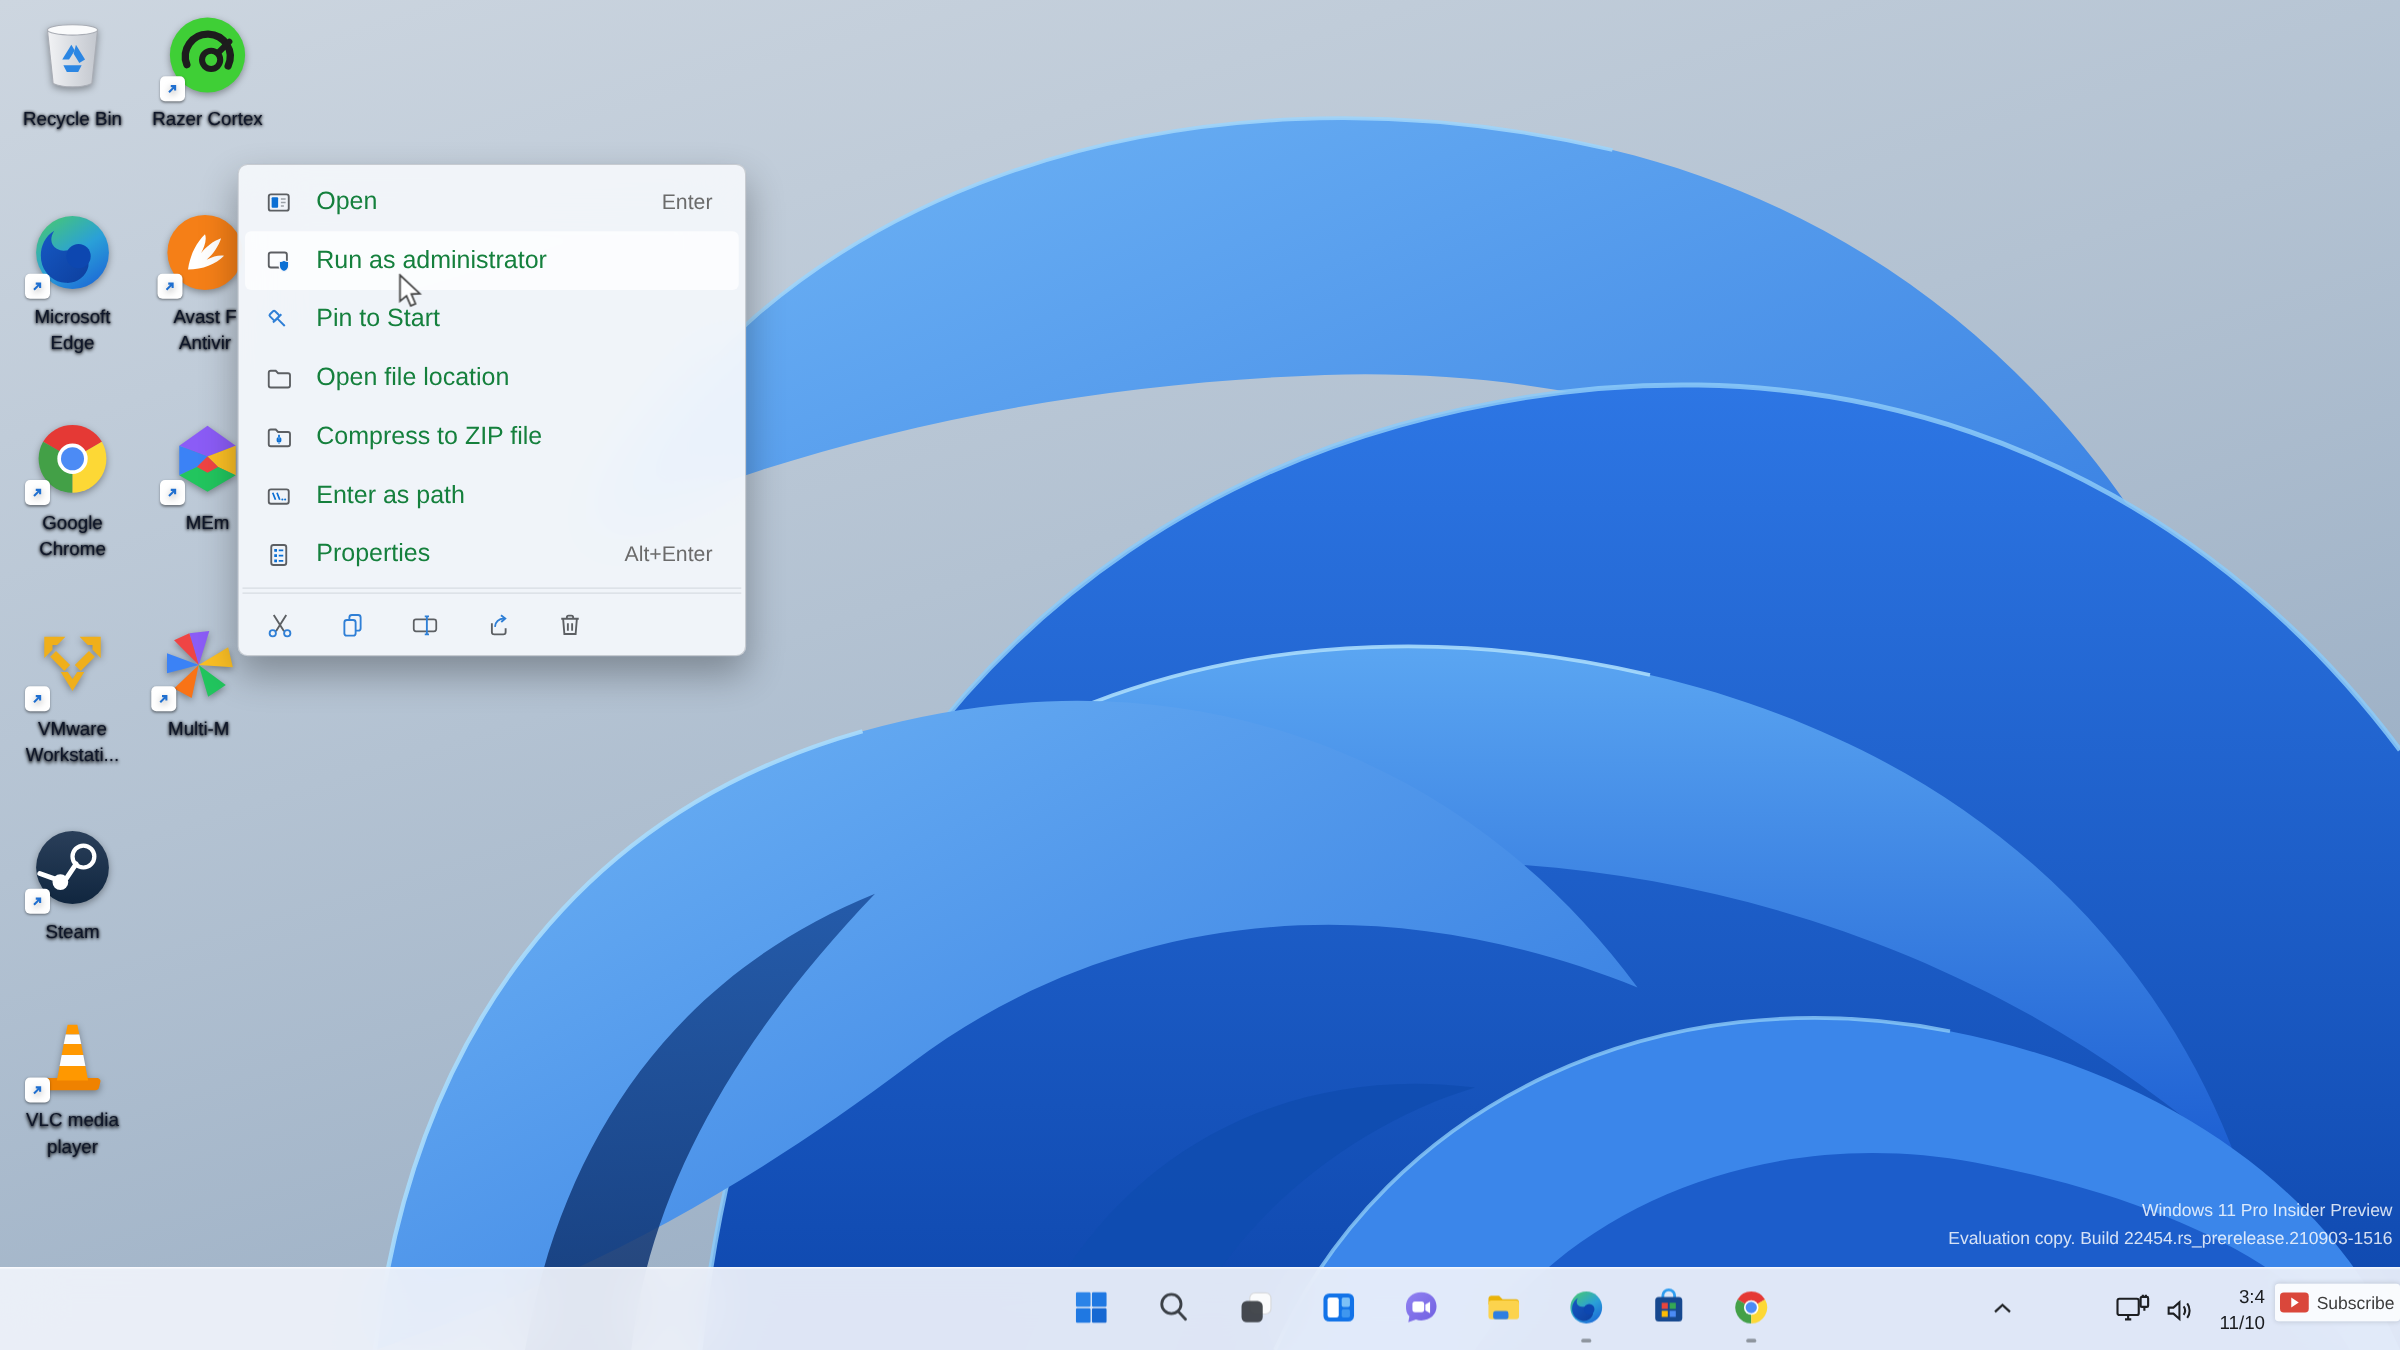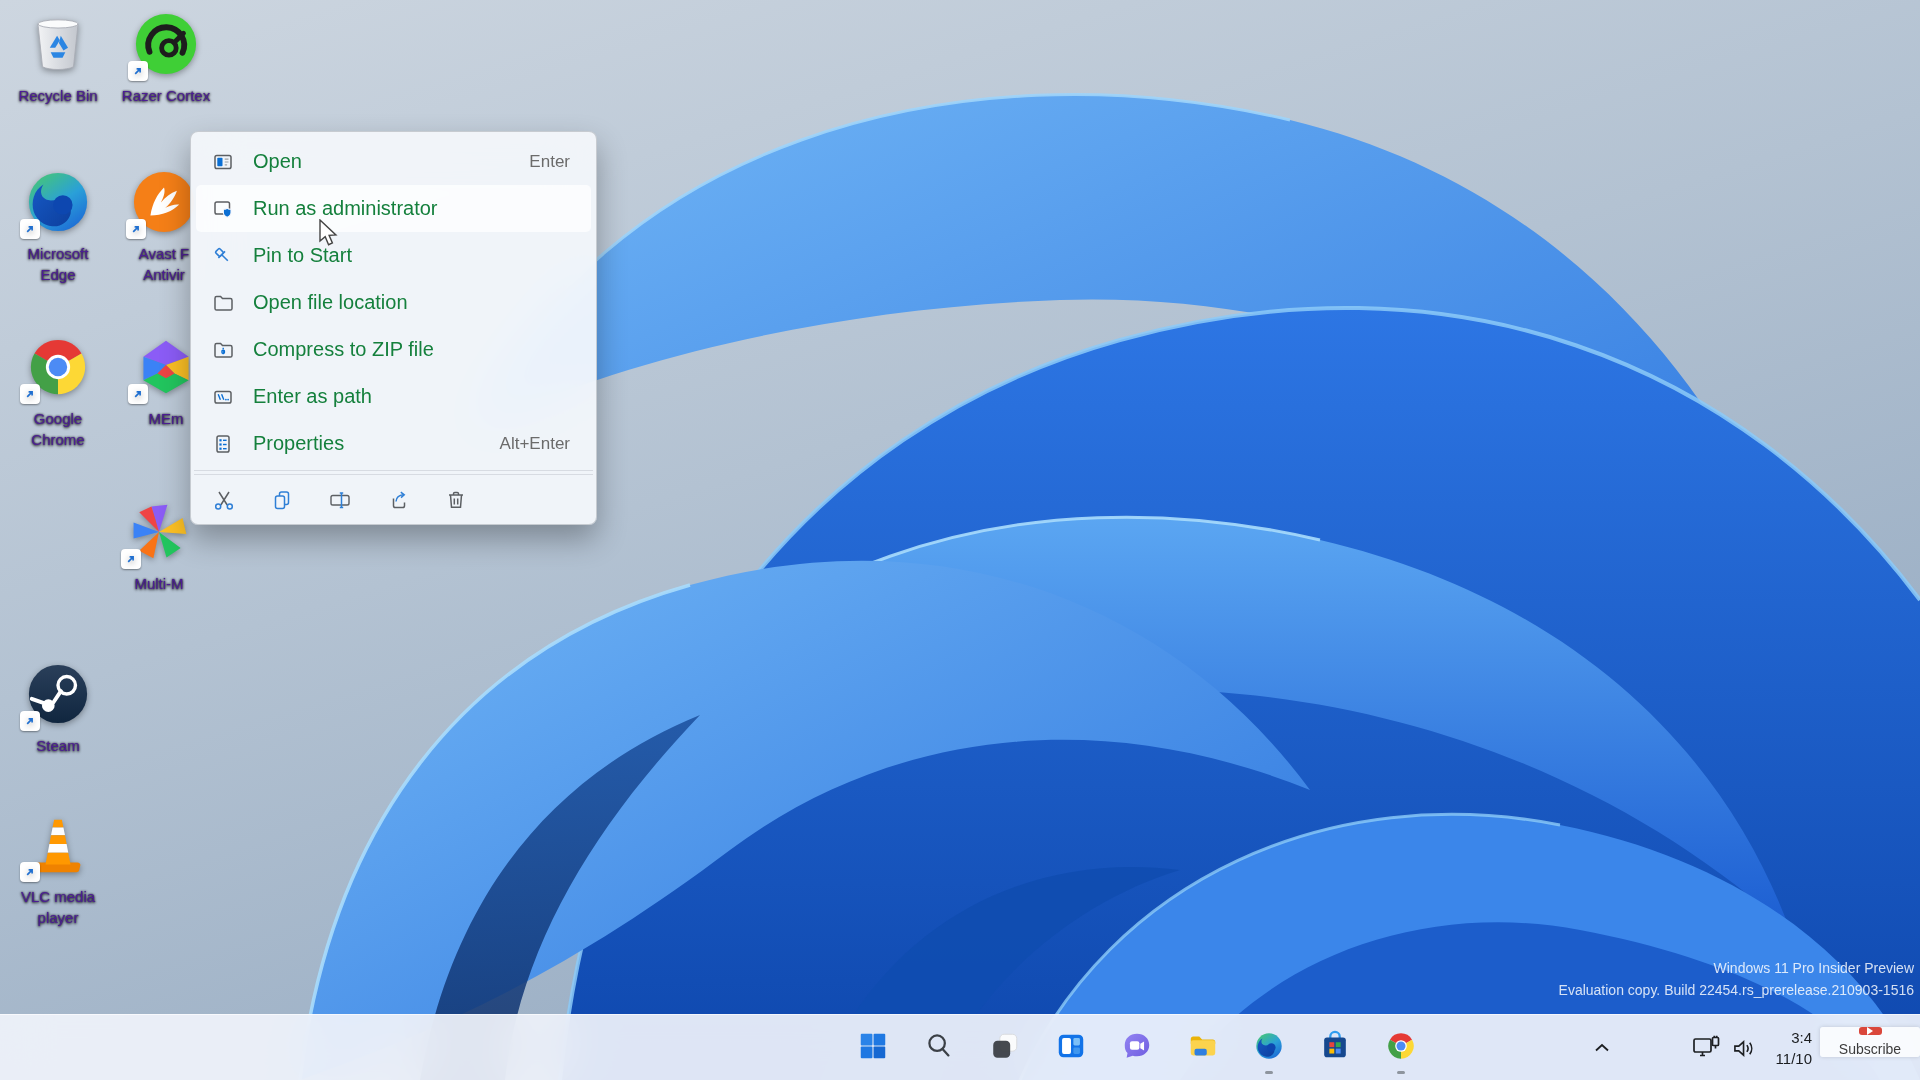--- a/index.html
+++ b/index.html
@@ -7,21 +7,21 @@
   .stage{position:relative;width:1920px;height:1080px;overflow:hidden;background:#a9bccf;}
   .wallpaper{position:absolute;inset:0;z-index:0;}
 
   
   .dicon{position:absolute;width:112px;text-align:center;z-index:5;}
   .dimg{position:relative;height:72px;display:flex;align-items:center;justify-content:center;}
   .dimg svg{filter:drop-shadow(0 2px 3px rgba(0,0,0,.35));}
   .badge{position:absolute;left:18px;bottom:-1px;width:20px;height:20px;background:#fff;
     border-radius:4px;display:flex;align-items:center;justify-content:center;
     box-shadow:0 1px 2px rgba(0,0,0,.4);}
-  .dlabel{margin-top:5px;color:#4c1d95;font-size:15px;line-height:21px;white-space:pre-line;
+  .dlabel{margin-top:5px;color:#0f172a;font-size:15px;line-height:21px;white-space:pre-line;
     text-shadow:0 1px 3px rgba(0,0,0,.95),0 0 2px rgba(0,0,0,.75);text-align:center;}
   #di0{left:2px;top:8px;}   #di1{left:110px;top:8px;}
   #di2{left:2px;top:166px;} #di3{left:108px;top:166px;}
   #di4{left:2px;top:331px;} #di5{left:110px;top:331px;}
   #di6{left:2px;top:496px;} #di7{left:103px;top:496px;}
   #di8{left:2px;top:658px;} #di9{left:2px;top:809px;}
 
   
   .watermark{position:absolute;right:6px;top:957px;text-align:right;z-index:6;
     color:rgba(255,255,255,.82);font-size:14px;line-height:22px;}
@@ -55,21 +55,21 @@
   .tray-chevron{position:absolute;left:1585px;top:0;width:34px;height:66px;display:flex;
     align-items:center;justify-content:center;}
   .tray-lang{position:absolute;left:1628px;top:12px;width:50px;text-align:center;
     font-size:15px;line-height:21px;color:#1b1d20;margin-top:48px;}
   .tray-net{position:absolute;left:1692px;top:20px;}
   .tray-vol{position:absolute;left:1731px;top:22px;}
   .tray-clock{position:absolute;left:1754px;top:12px;width:58px;text-align:right;
     font-size:15px;line-height:21px;color:#1b1d20;}
   .subscribe{position:absolute;left:1820px;top:12px;width:100px;height:30px;z-index:60;
     background:rgba(255,255,255,.83);border-radius:3px;display:flex;align-items:center;
-    justify-content:center;gap:6px;box-shadow:0 0 4px rgba(0,0,0,.15);flex-direction:column;}
+    justify-content:center;gap:6px;box-shadow:0 0 4px rgba(0,0,0,.15);}
   .sub-play{width:23px;height:16px;background:#da473b;border-radius:3px;display:flex;
     align-items:center;justify-content:center;}
   .sub-play i{display:block;width:0;height:0;border-left:6px solid #fff;
     border-top:4px solid transparent;border-bottom:4px solid transparent;}
   .sub-label{font-size:14px;color:#3c3c3c;}
 
   
   .cursor{position:absolute;left:318px;top:219px;z-index:100;}
 </style>
 </head>
@@ -232,20 +232,38 @@
       </svg>
       <span class="badge">
         <svg width="14" height="14" viewBox="0 0 20 20">
             <path d="M6 14L13 7M8 7h5v5" stroke="#1f6fd0" stroke-width="2.4" fill="none"></path>
           </svg>
       </span>
     </div>
     <div class="dlabel">MEm</div>
   </div>
 
+  <div class="dicon" id="di6">
+    <div class="dimg">
+      <svg width="64" height="64" viewBox="0 0 68 68" fill="#efaf1b">
+        <path d="M10 28V10h18l-7 7h-4v4z"></path>
+        <path d="M58 28V10H40l7 7h4v4z"></path>
+        <path d="M24 40l10 16 10-16h-6l-4 6-4-6z"></path>
+        <path d="M20 22l12 12-5 5-12-12z"></path>
+        <path d="M48 22L36 34l5 5 12-12z"></path>
+      </svg>
+      <span class="badge">
+        <svg width="14" height="14" viewBox="0 0 20 20">
+            <path d="M6 14L13 7M8 7h5v5" stroke="#1f6fd0" stroke-width="2.4" fill="none"></path>
+          </svg>
+      </span>
+    </div>
+    <div class="dlabel">VMware
+Workstati...</div>
+  </div>
 
   <div class="dicon" id="di7">
     <div class="dimg">
       <svg width="64" height="64" viewBox="0 0 68 68">
         <path d="M34 34L26 7l17-2z" fill="#8b5cf6"></path>
         <path d="M34 34L59 19l4 17z" fill="#fbbf24"></path>
         <path d="M34 34L57 51 42 61z" fill="#22c55e"></path>
         <path d="M34 34L28 62 13 54z" fill="#f97316"></path>
         <path d="M34 34L7 41 7 24z" fill="#3b82f6"></path>
         <path d="M34 34L13 13l13-6z" fill="#ef4444"></path>

